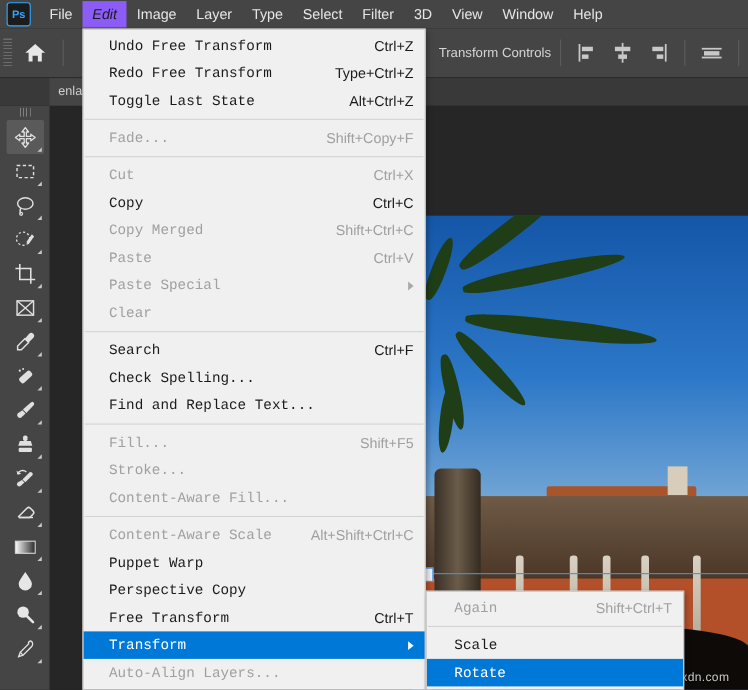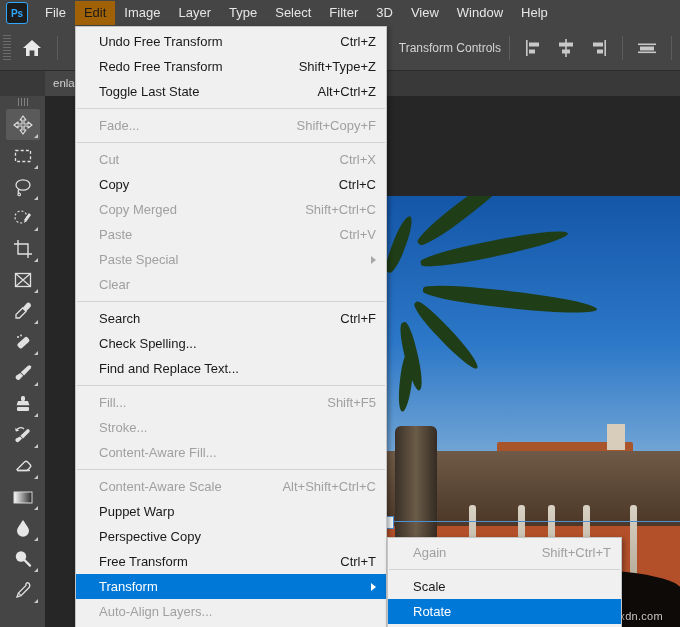--- a/index.html
+++ b/index.html
@@ -21,21 +21,21 @@
     width:20px;height:20px;margin-left:6px;margin-right:8px;
     border:1px solid #31a8ff;border-radius:3px;background:#1c1c1c;
     color:#31a8ff;font-size:10px;font-weight:bold;
     display:flex;align-items:center;justify-content:center;
     font-family:"Liberation Sans",sans-serif;
   }
   .menu-item{
     color:#e6e6e6;font-size:13px;padding:4px 9px;line-height:16px;
     white-space:nowrap;cursor:default;
   }
-  .menu-item.open{background:#a16207;color:#1a1a1a;}
+  .menu-item.open{background:#8b5cf6;color:#1a1a1a;font-style:italic;}
 
   
   .optionsbar{
     position:absolute;left:0;top:26px;width:680px;height:44px;
     background:#454545;display:flex;align-items:center;
     border-bottom:1px solid #2b2b2b;
   }
   .opt-grip{width:8px;height:26px;margin-left:3px;
     background:repeating-linear-gradient(to bottom,#8a8a8a 0 1px,transparent 1px 3px);
     opacity:.55;}
@@ -143,21 +143,21 @@
     position:absolute;left:75px;top:26px;width:310px;
     background:#f0f0f0;border:1px solid #c4c4c4;
     box-shadow:2px 2px 5px rgba(0,0,0,.35);
     padding:2px 0;z-index:50;
   }
   .mrow{
     height:25px;display:flex;align-items:center;
     padding:0 10px 0 23px;font-size:13px;color:#1a1a1a;
     position:relative;white-space:nowrap;
   }
-  .mrow .lbl{flex:1;}
+  .mrow .lbl{flex:1;font-family:Liberation Mono, monospace;}
   .mrow .sc{color:#1a1a1a;font-size:13px;margin-left:20px;text-align:center;}
   .mrow.disabled .lbl,.mrow.disabled .sc{color:#a0a0a0;}
   .mrow.sel{background:#0078d7;}
   .mrow.sel .lbl,.mrow.sel .sc{color:#ffffff;}
   .msep{height:1px;background:#d3d3d3;margin:4px 1px;}
   .arrow{
     width:0;height:0;margin-left:8px;
     border-top:4px solid transparent;border-bottom:4px solid transparent;
     border-left:5px solid #555;
   }
@@ -426,21 +426,21 @@
     <div class="menu-item">Help</div>
   </div>
 
   <div class="dropdown" id="edit-menu">
       <div class="mrow">
         <span class="lbl">Undo Free Transform</span>
         <span class="sc">Ctrl+Z</span>
       </div>
       <div class="mrow">
         <span class="lbl">Redo Free Transform</span>
-        <span class="sc">Shift+Type+Z</span>
+        <span class="sc">Type+Ctrl+Z</span>
       </div>
       <div class="mrow">
         <span class="lbl">Toggle Last State</span>
         <span class="sc">Alt+Ctrl+Z</span>
       </div>
       <div class="msep"></div>
       <div class="mrow disabled">
         <span class="lbl">Fade...</span>
         <span class="sc">Shift+Copy+F</span>
       </div>

